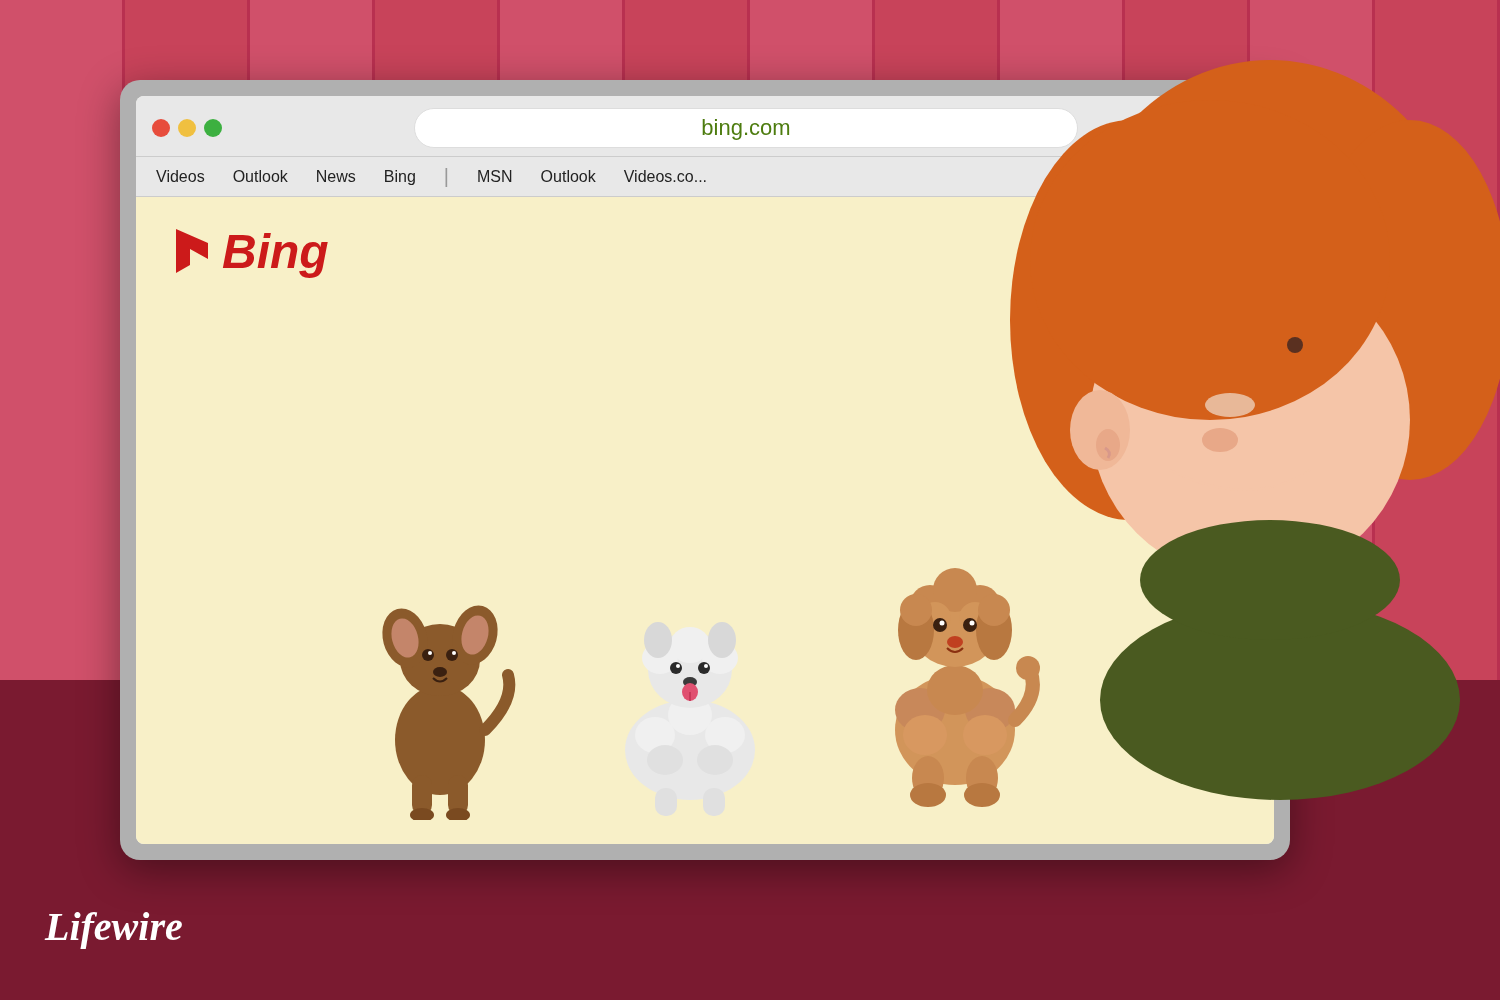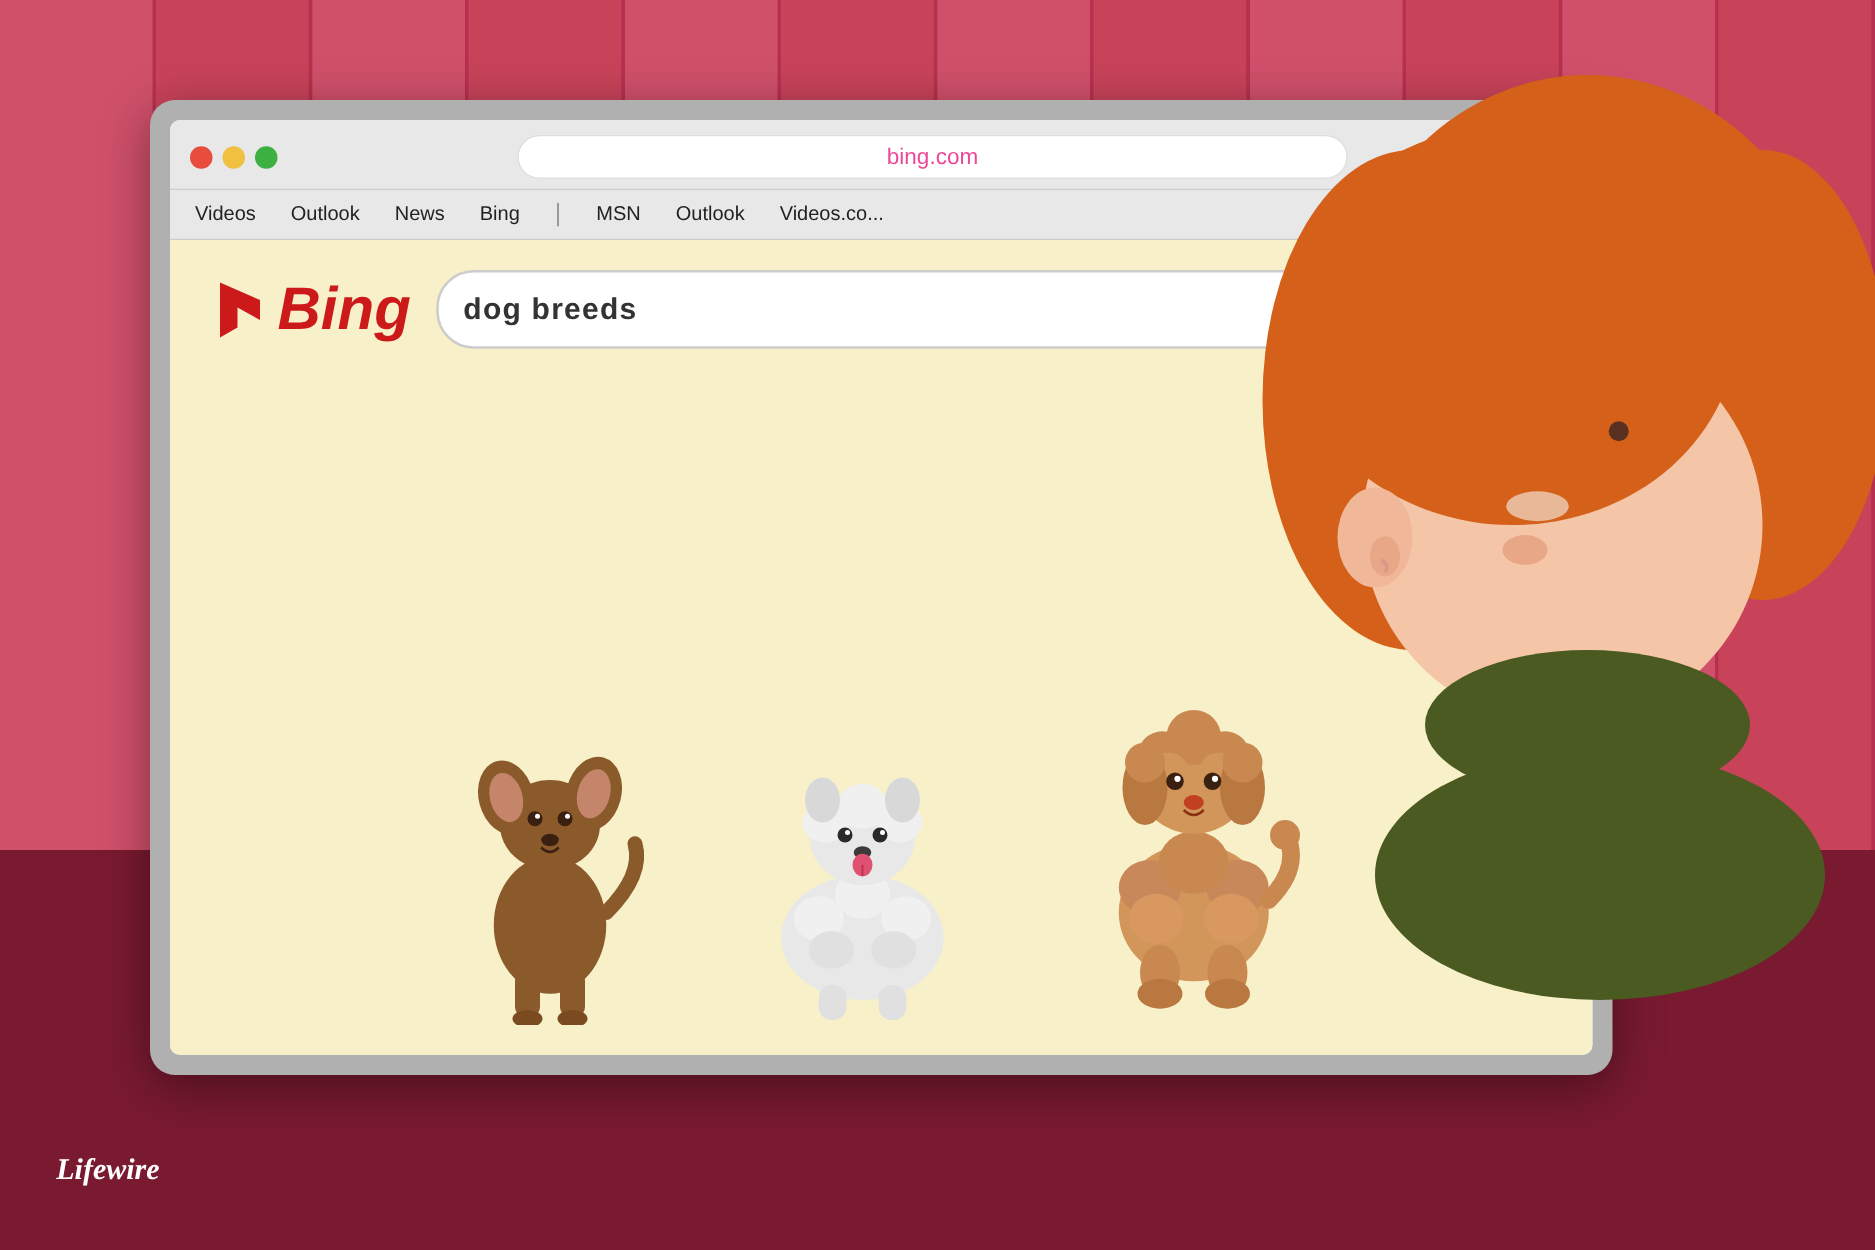--- a/index.html
+++ b/index.html
@@ -118,22 +118,22 @@
 
     .traffic-light.red { background: #e74c3c; }
     .traffic-light.yellow { background: #f0c040; }
     .traffic-light.green { background: #3cb040; }
 
     .address-bar {
       flex: 1;
       background: white;
       border-radius: 20px;
       padding: 6px 20px;
-      font-size: 18px;
-      color: #ec4899;
+      font-size: 22px;
+      color: #4d7c0f;
       text-align: center;
       border: 1px solid #ddd;
       max-width: 60%;
       margin: 0 auto;
     }
 
     
     .browser-nav {
       background: #e8e8e8;
       padding: 8px 20px;
@@ -244,21 +244,21 @@
       height: 100%;
       pointer-events: none;
     }
 
     
     .lifewire-logo {
       position: absolute;
       bottom: 5%;
       left: 3%;
       color: white;
-      font-size: 24px;
+      font-size: 40px;
       font-weight: bold;
       font-style: italic;
       font-family: Georgia, serif;
     }
   </style>
 </head>
 <body>
 
 <div class="wall">
   <div class="wall-stripes">
@@ -310,37 +310,20 @@
       <div class="bing-header">
 
         <div class="bing-logo">
           <svg width="50" height="60" viewBox="0 0 50 60">
 
             <polygon points="8,8 8,52 22,44 22,28 40,38 40,22" fill="#cc1a1a"></polygon>
           </svg>
           <span style="color:#cc1a1a; font-size:48px; font-weight:bold; font-style:italic;">Bing</span>
         </div>
 
-        <div class="search-bar">
-          <span class="search-text">dog breeds</span>
-          <div class="search-camera-icon">
-            <svg width="22" height="22" viewBox="0 0 22 22">
-              <rect x="2" y="6" width="18" height="13" rx="2" fill="none" stroke="#cc1a1a" stroke-width="2"></rect>
-              <circle cx="11" cy="12" r="3.5" fill="none" stroke="#cc1a1a" stroke-width="2"></circle>
-              <circle cx="11" cy="12" r="1.5" fill="#cc1a1a"></circle>
-              <rect x="7" y="3" width="8" height="4" rx="1" fill="none" stroke="#cc1a1a" stroke-width="2"></rect>
-            </svg>
-          </div>
-          <div class="search-btn">
-            <svg width="28" height="28" viewBox="0 0 28 28">
-              <circle cx="11" cy="11" r="7" fill="none" stroke="#555" stroke-width="2.5"></circle>
-              <line x1="16.5" y1="16.5" x2="24" y2="24" stroke="#555" stroke-width="2.5" stroke-linecap="round"></line>
-            </svg>
-          </div>
-        </div>
       </div>
 
       <div class="dogs-area">
 
         <div class="dog-illustration">
           <svg width="200" height="300" viewBox="0 0 200 300">
 
             <ellipse cx="100" cy="220" rx="45" ry="55" fill="#8B5A2B"></ellipse>
 
             <ellipse cx="100" cy="140" rx="40" ry="36" fill="#8B5A2B"></ellipse>

